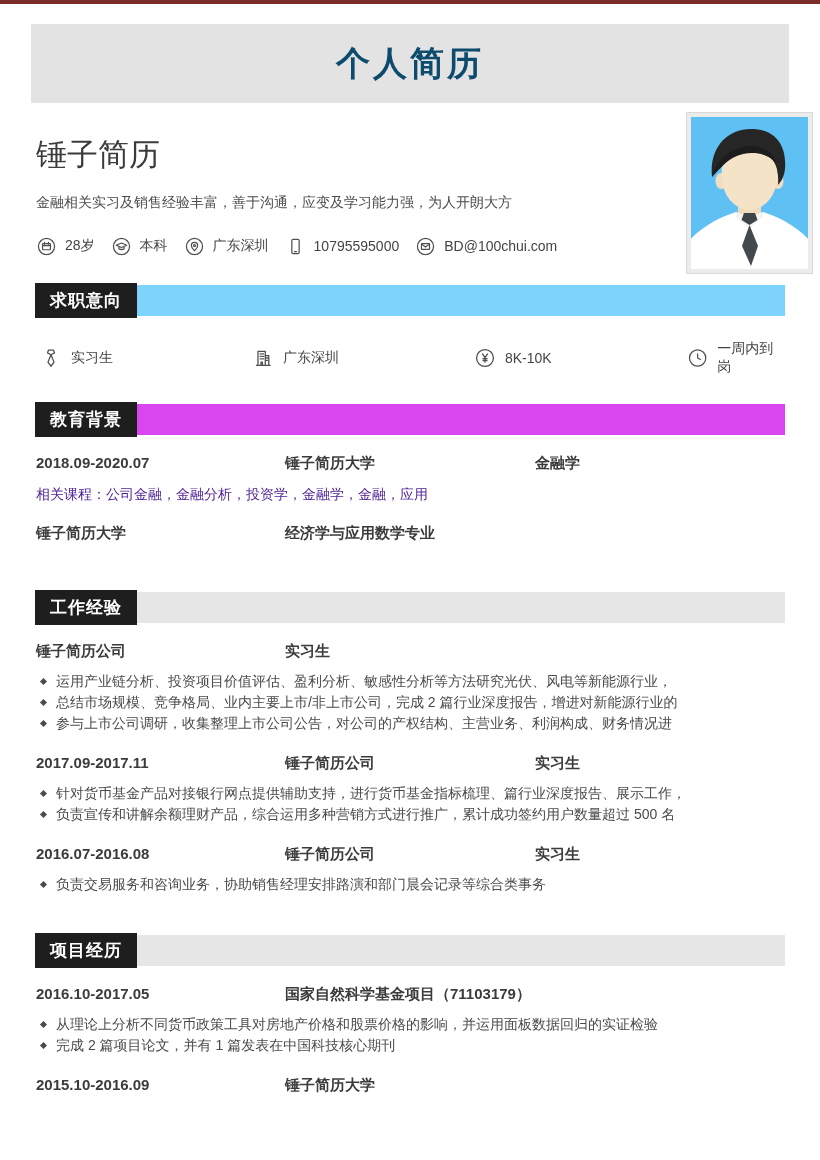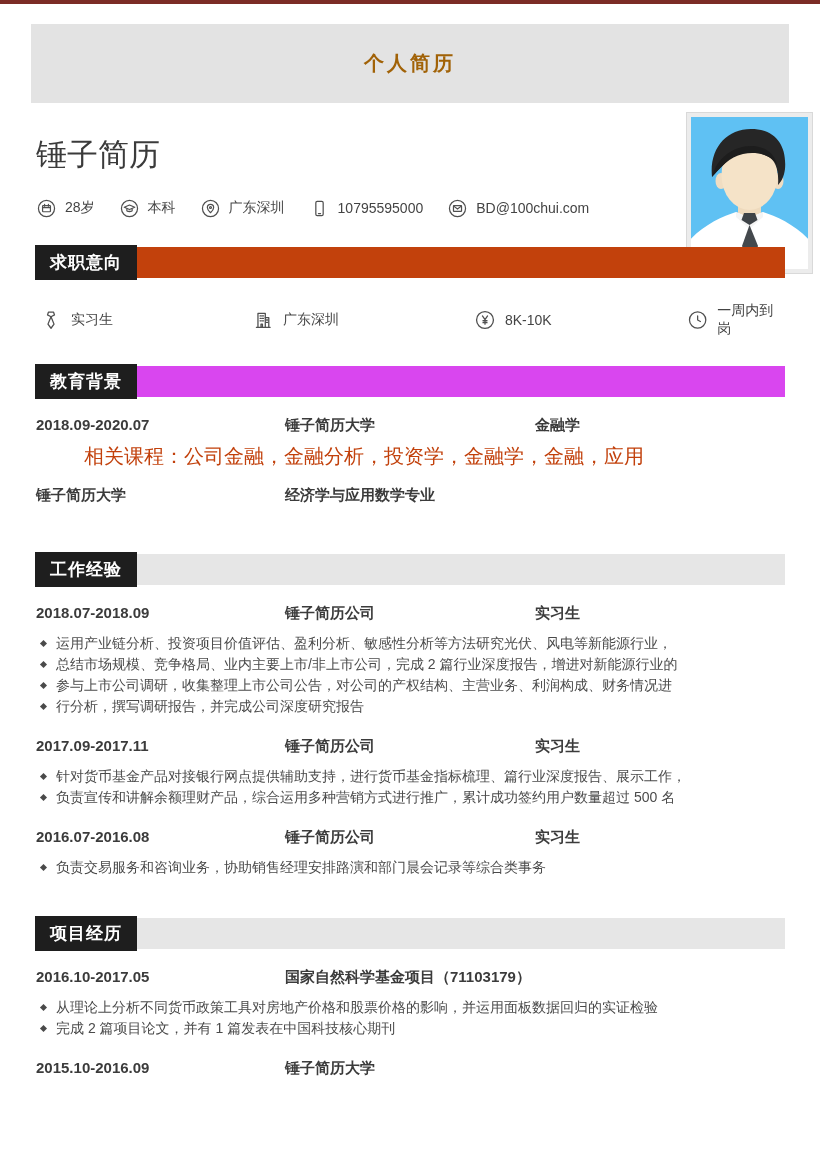--- a/index.html
+++ b/index.html
@@ -7,28 +7,28 @@
   body {
     width:820px; height:1160px; position:relative; overflow:hidden;
     font-family:"Liberation Sans","DejaVu Sans",sans-serif;
     color:#4a4a4a;
   }
   .topline { height:4px; width:100%; }
   .banner {
     margin:20px 31px 0 31px; height:79px;
     display:flex; align-items:center; justify-content:center;
   }
-  .banner-title { font-size:20px; font-weight:bold; color:#a16207; letter-spacing:3px; }
+  .banner-title { font-size:34px; font-weight:bold; color:#0c4a6e; letter-spacing:3px; }
 
   .content { margin:0 35px 0 36px; position:relative; }
 
   .name { margin-top:34px; font-size:31px; color:#3b3b3b; line-height:36px; }
   .summary { margin-top:20px; font-size:14px; color:#4c4c4c; line-height:18px; }
 
-  .contacts { margin-top:24px; display:flex; gap:24px; font-size:14px; color:#444; height:22px; }
+  .contacts { margin-top:24px; display:flex; gap:16px; font-size:14px; color:#444; height:22px; }
   .contact-item { display:inline-flex; align-items:center; gap:8px; }
   .icon { display:inline-flex; width:21px; height:21px; }
   .icon svg { width:100%; height:100%; stroke:#4f4f4f; fill:none; stroke-width:1.4; stroke-linecap:round; stroke-linejoin:round; }
 
   .photo {
     position:absolute; top:113px; right:8px; width:125px; height:160px;
     border:4px solid #ececec; box-shadow:0 0 0 1px #d9d9d9;
   }
   .photo svg { display:block; width:100%; height:100%; }
 
@@ -50,40 +50,41 @@
   }
   .intent-item { display:inline-flex; align-items:center; gap:9px; }
   .intent-item .icon { width:22px; height:22px; }
 
   .entry-head {
     display:grid; grid-template-columns:249px 250px 1fr;
     font-size:15px; font-weight:bold; color:#3b3b3b; line-height:20px;
   }
   .entry-head.mt-first { margin-top:18px; }
   .entry-head.mt-next  { margin-top:19px; }
-  .entry-note { margin-top:11px; font-size:20px; color:#c2410c; line-height:20px;margin-left:48px; }
+  .entry-note { margin-top:11px; font-size:14px; color:#4c1d95; line-height:20px; }
   .bullets { margin-top:10px; list-style:none; }
   .bullets li { position:relative; padding-left:20px; font-size:14px; color:#4a4a4a; line-height:21px; }
   .bullets li::before {
     content:""; position:absolute; left:5px; top:8px; width:5px; height:5px;
     background:#4a4a4a; transform:rotate(45deg);
   }
   .org-span { grid-column:2 / 4; }
 </style>
 </head>
 <body>
 
 <div class="topline" style="background: rgb(123, 44, 38);"></div>
 
 <div class="banner" style="background: rgb(227, 227, 227);">
   <div class="banner-title">个人简历</div>
 </div>
 
 <div class="content">
   <div class="name">锤子简历</div>
+  <div class="summary">金融相关实习及销售经验丰富，善于沟通，应变及学习能力强，为人开朗大方</div>
   <div class="contacts" id="contacts">
       <div class="contact-item">
         <span class="icon">
           <svg viewBox="0 0 24 24">
             <circle cx="12" cy="12" r="9.2"></circle>
             <rect x="7.5" y="8.7" width="9" height="7" rx="0.8"></rect>
             <path d="M7.5 11h9M9.8 7.3v2M14.2 7.3v2"></path>
           </svg>
         </span>
         <span>28岁</span>
@@ -148,21 +149,21 @@
 
     <path d="M-2,152 L-2,124 C12,108 32,99 45,95 L52,98 L58.5,106 L65,98 L72,95
              C85,99 105,108 119,124 L119,152 Z" fill="#ffffff"></path>
     <path d="M45,95 L52,98 L58.5,106 L65,98 L72,95 L72,100 L58.5,112 L45,100 Z" fill="#f4f4f4"></path>
 
     <path d="M53,96 L64,96 L66.5,103 L58.5,108 L50.5,103 Z" fill="#3e4347"></path>
     <path d="M58.5,108 L67,129 L60,149 L51,129 Z" fill="#44494d"></path>
   </svg>
 </div>
 
-<div class="sec-bar m-intent" style="background: #c2410c;">
+<div class="sec-bar m-intent" style="background: #7dd3fc;">
   <div class="sec-label" style="background: rgb(30, 30, 30);">求职意向</div>
 </div>
 <div class="content">
   <div class="intent-row" id="intent-items">
       <div class="intent-item">
         <span class="icon">
           <svg viewBox="0 0 24 24">
             <path d="M9.2 3.5h5.6l1 2.9-3.8 2-3.8-2z"></path>
             <path d="M12 8.4l3.3 8.1-3.3 4.5-3.3-4.5z"></path>
           </svg>
@@ -216,29 +217,27 @@
       <span>锤子简历大学</span>
       <span>经济学与应用数学专业</span>
     </div>
   </div>
 
 <div class="sec-bar m-work" style="background: rgb(230, 230, 230); padding-left: 35px;">
   <div class="sec-label" style="background: rgb(30, 30, 30);">工作经验</div>
 </div>
 <div class="content" id="work-entries">
     <div class="entry-head mt-first">
-      <span>2018.07-2018.09</span>
       <span>锤子简历公司</span>
       <span>实习生</span>
     </div>
     <ul class="bullets">
       <li>运用产业链分析、投资项目价值评估、盈利分析、敏感性分析等方法研究光伏、风电等新能源行业，</li>
       <li>总结市场规模、竞争格局、业内主要上市/非上市公司，完成 2 篇行业深度报告，增进对新能源行业的</li>
       <li>参与上市公司调研，收集整理上市公司公告，对公司的产权结构、主营业务、利润构成、财务情况进</li>
-      <li>行分析，撰写调研报告，并完成公司深度研究报告</li>
     </ul>
     <div class="entry-head mt-next">
       <span>2017.09-2017.11</span>
       <span>锤子简历公司</span>
       <span>实习生</span>
     </div>
     <ul class="bullets">
       <li>针对货币基金产品对接银行网点提供辅助支持，进行货币基金指标梳理、篇行业深度报告、展示工作，</li>
       <li>负责宣传和讲解余额理财产品，综合运用多种营销方式进行推广，累计成功签约用户数量超过 500 名</li>
     </ul>

